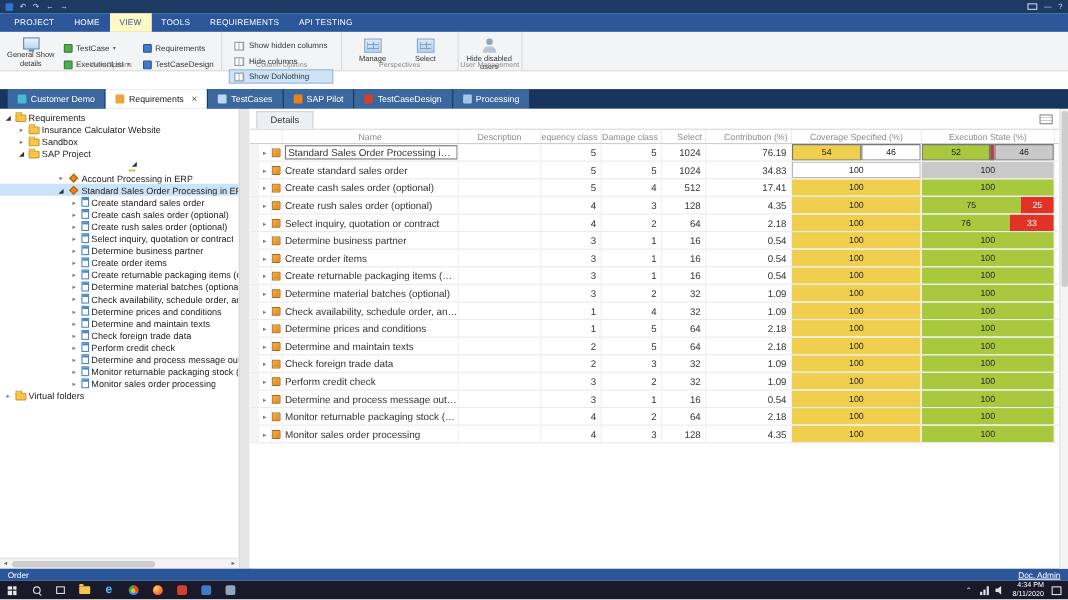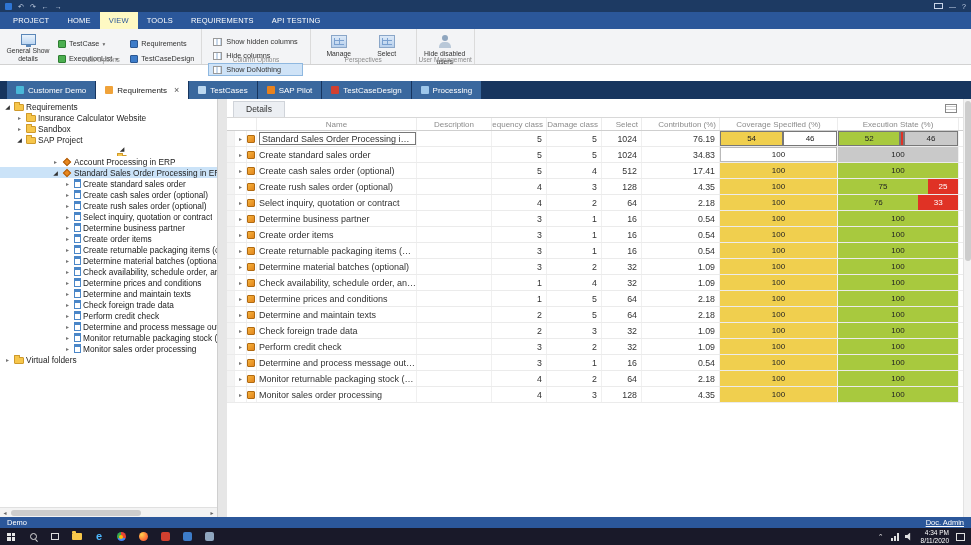--- a/index.html
+++ b/index.html
@@ -847,21 +847,21 @@
             </div>
           </div>
         </div>
     </div>
     <div class="vscroll">
       <span class="sbthumbv"></span>
     </div>
   </div>
 
   <div class="statusbar">
-    <span>Demo</span>
+    <span>Order</span>
     <span class="link">Doc. Admin</span>
   </div>
 
   <div class="taskbar">
     <div class="tbleft">
       <div class="tbi">
           <span class="winlogo">
             <i></i>
             <i></i>
             <i></i>

